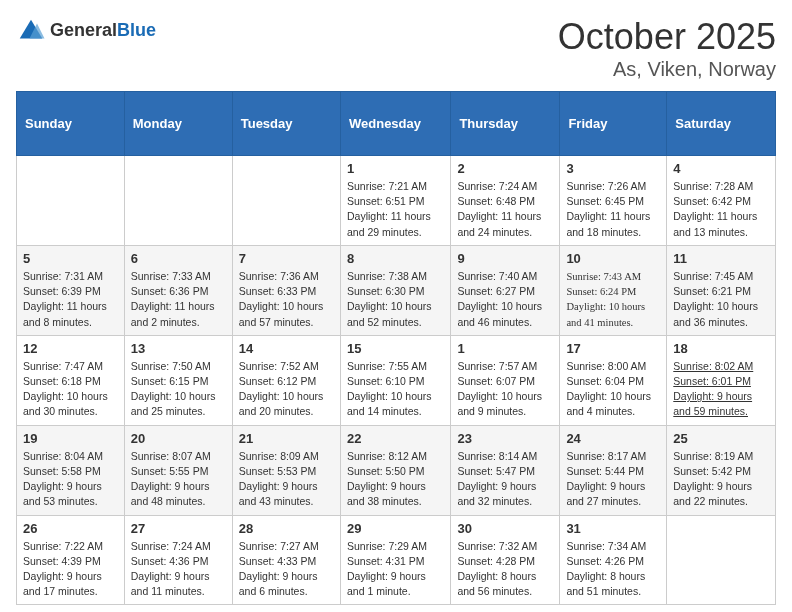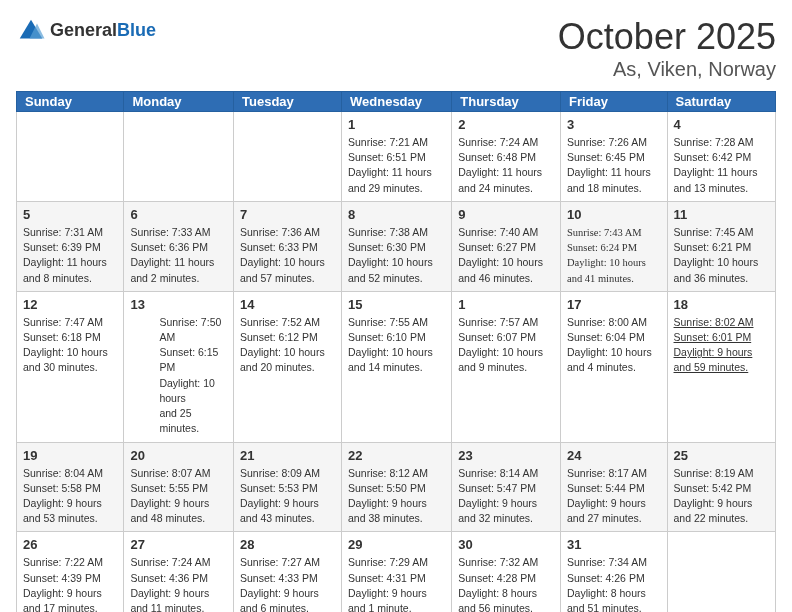--- a/index.html
+++ b/index.html
@@ -58,21 +58,21 @@
     }
     .calendar {
       width: 100%;
       border-collapse: collapse;
       border: 1px solid #ccc;
     }
     .calendar th {
       background-color: #2e6db4;
       color: #fff;
       text-align: left;
-      padding: 2px 8px;
+      padding: 24px 8px;
       font-size: 13px;
       font-weight: bold;
       border: 1px solid #2560a0;
     }
     .calendar td {
       border: 1px solid #ccc;
       vertical-align: top;
       padding: 5px 6px;
       width: 113px;
       min-height: 90px;
@@ -217,21 +217,21 @@
         <tr>
           <td>
             <div class="day-number">12</div>
             <div class="day-info" style="white-space: pre-line;">Sunrise: 7:47 AM
 Sunset: 6:18 PM
 Daylight: 10 hours
 and 30 minutes.</div>
           </td>
           <td>
             <div class="day-number">13</div>
-            <div class="day-info" style="white-space: pre-line; margin-left: 29px;">Sunrise: 7:50 AM
+            <div class="day-info" style="white-space: pre-line;">Sunrise: 7:50 AM
 Sunset: 6:15 PM
 Daylight: 10 hours
 and 25 minutes.</div>
           </td>
           <td>
             <div class="day-number">14</div>
             <div class="day-info" style="white-space: pre-line;">Sunrise: 7:52 AM
 Sunset: 6:12 PM
 Daylight: 10 hours
 and 20 minutes.</div>

